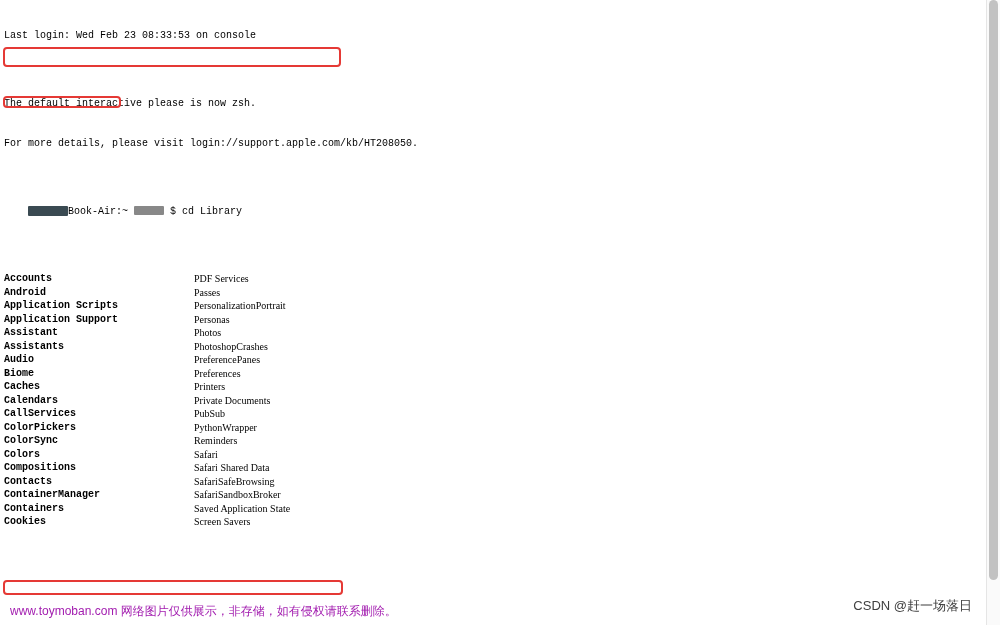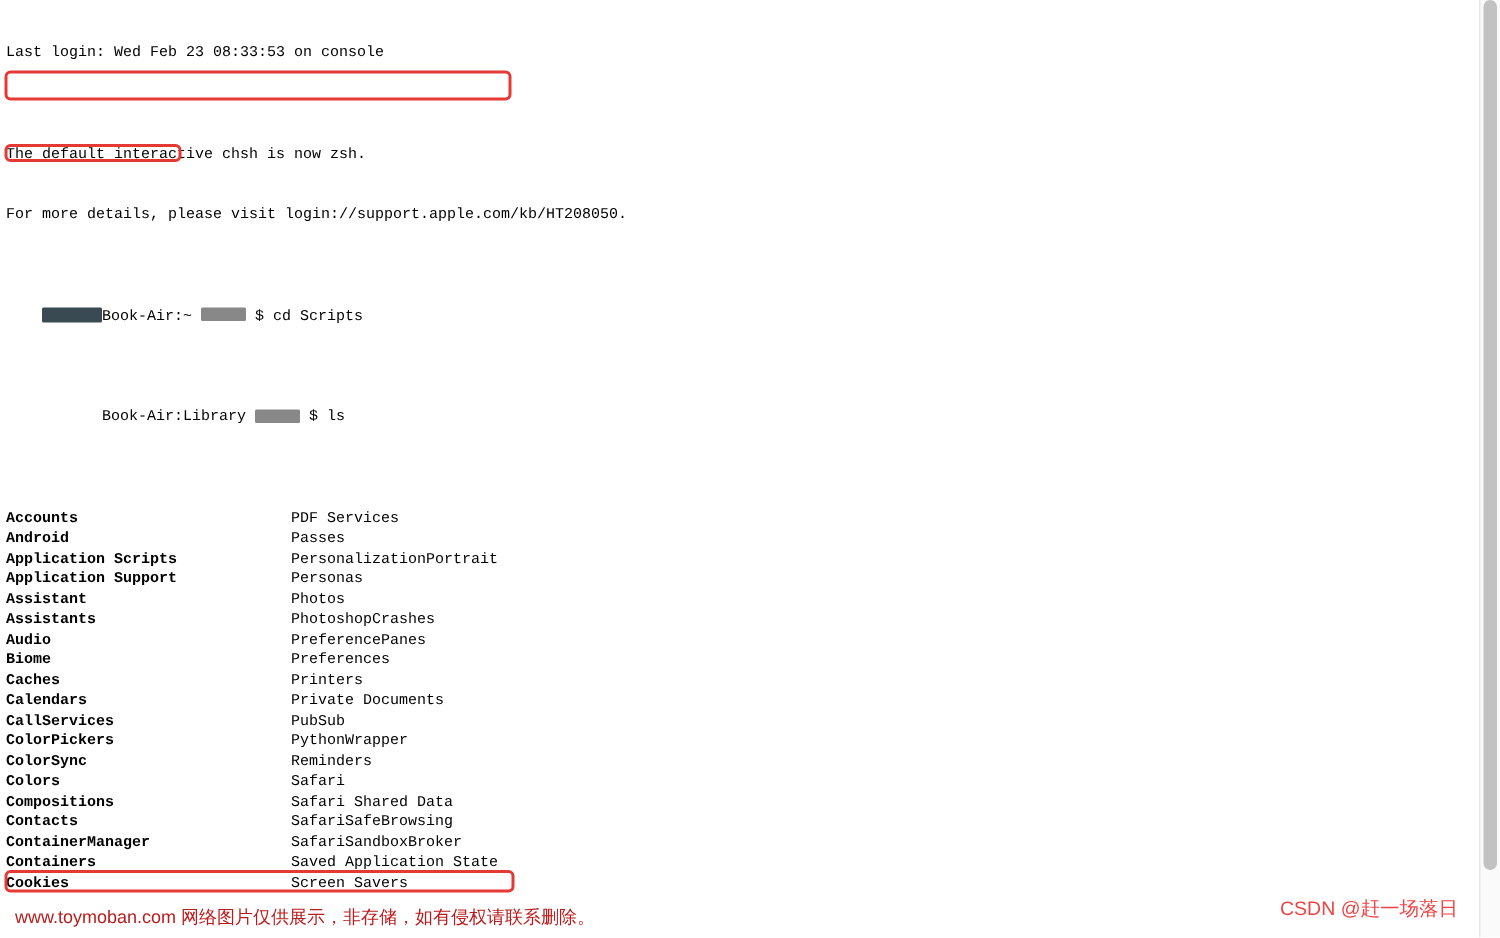--- a/index.html
+++ b/index.html
@@ -33,21 +33,21 @@
       top: 0;
       left: 2px;
       right: 2px;
       height: 580px;
       background: #c2c2c2;
       border-radius: 6px;
     }
     .line { white-space: pre; }
     .cols { display: flex; }
     .col1 { width: 190px; font-weight: bold; }
-    .col2 { flex: 1; }
+    .col2 { flex: 1; font-family: Liberation Serif, serif; }
     .redbox1 {
       position: absolute;
       border: 2px solid #e53935;
       border-radius: 4px;
     }
     .redbox-top {
       top: 47px;
       left: 3px;
       width: 338px;
       height: 20px;
@@ -79,47 +79,44 @@
       border-radius: 1px;
       vertical-align: middle;
       height: 10px;
     }
     .watermark-left {
       position: absolute;
       bottom: 6px;
       left: 10px;
       font-family: -apple-system, sans-serif;
       font-size: 12px;
-      color: #b91c1c;
+      color: #a21caf;
       white-space: nowrap;
     }
     .watermark-right {
       position: absolute;
       bottom: 10px;
       right: 28px;
       font-family: -apple-system, sans-serif;
       font-size: 13px;
-      color: #ef4444;
+      color: #404040;
       white-space: nowrap;
     }
   </style>
 </head>
 <body>
 
 <div class="terminal">
   <div class="line">Last login: Wed Feb 23 08:33:53 on console</div>
   <div class="line"></div>
-  <div class="line">The default interactive chsh is now zsh.</div>
+  <div class="line">The default interactive please is now zsh.</div>
   <div class="line">For more details, please visit login://support.apple.com/kb/HT208050.</div>
 
   <div class="line">
-    <span class="blur-dark" style="width:40px"></span><span>Book-Air:~ </span><span class="blur" style="width:30px"></span><span> </span><span>$ cd Scripts</span>
-  </div>
-  <div class="line">
-    <span style="display:inline-block;width:40px"></span><span>Book-Air:Library </span><span class="blur" style="width:30px"></span><span> </span><span>$ ls</span>
+    <span class="blur-dark" style="width:40px"></span><span>Book-Air:~ </span><span class="blur" style="width:30px"></span><span> </span><span>$ cd Library</span>
   </div>
 
   <div id="listing"><div class="cols line"><span class="col1">Accounts</span><span class="col2">PDF Services</span></div><div class="cols line"><span class="col1">Android</span><span class="col2">Passes</span></div><div class="cols line"><span class="col1">Application Scripts</span><span class="col2">PersonalizationPortrait</span></div><div class="cols line"><span class="col1">Application Support</span><span class="col2">Personas</span></div><div class="cols line"><span class="col1">Assistant</span><span class="col2">Photos</span></div><div class="cols line"><span class="col1">Assistants</span><span class="col2">PhotoshopCrashes</span></div><div class="cols line"><span class="col1">Audio</span><span class="col2">PreferencePanes</span></div><div class="cols line"><span class="col1">Biome</span><span class="col2">Preferences</span></div><div class="cols line"><span class="col1">Caches</span><span class="col2">Printers</span></div><div class="cols line"><span class="col1">Calendars</span><span class="col2">Private Documents</span></div><div class="cols line"><span class="col1">CallServices</span><span class="col2">PubSub</span></div><div class="cols line"><span class="col1">ColorPickers</span><span class="col2">PythonWrapper</span></div><div class="cols line"><span class="col1">ColorSync</span><span class="col2">Reminders</span></div><div class="cols line"><span class="col1">Colors</span><span class="col2">Safari</span></div><div class="cols line"><span class="col1">Compositions</span><span class="col2">Safari Shared Data</span></div><div class="cols line"><span class="col1">Contacts</span><span class="col2">SafariSafeBrowsing</span></div><div class="cols line"><span class="col1">ContainerManager</span><span class="col2">SafariSandboxBroker</span></div><div class="cols line"><span class="col1">Containers</span><span class="col2">Saved Application State</span></div><div class="cols line"><span class="col1">Cookies</span><span class="col2">Screen Savers</span></div></div>
 
   
 
   <div class="redbox1 redbox-top"></div>
   <div class="redbox1 redbox-app"></div>
   <div class="redbox1 redbox-bot"></div>
 </div>

